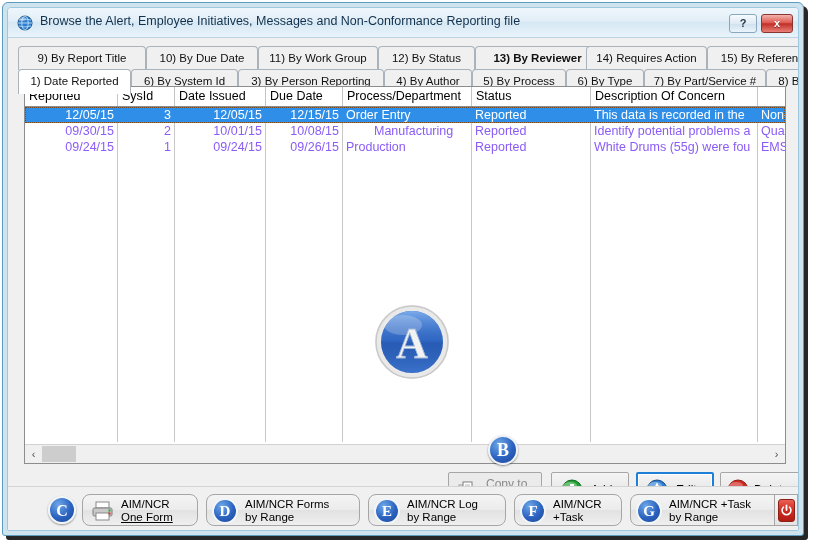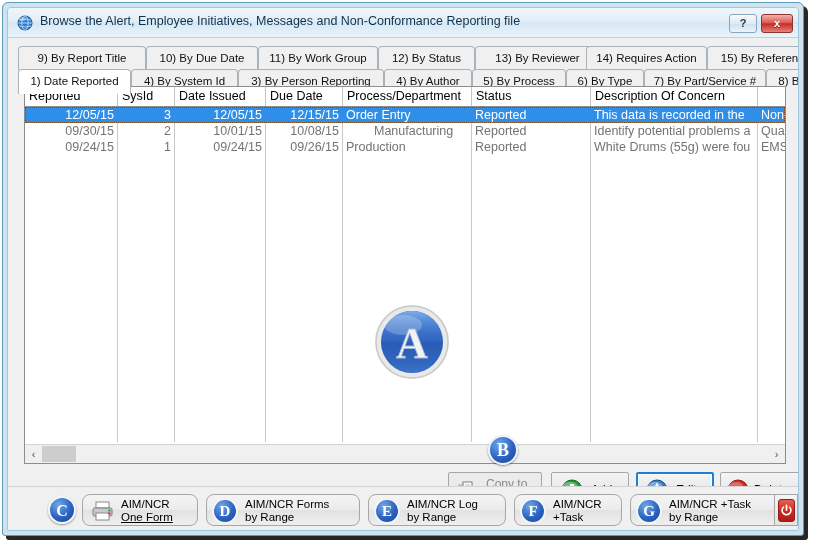--- a/index.html
+++ b/index.html
@@ -127,21 +127,21 @@
   .hsep {
     position: absolute; top: 0; width: 1px; height: 19px;
     background: #c4c4c4;
   }
   .vline {
     position: absolute; width: 1px; background: #c8c8c8;
   }
   #grid-rows { position: absolute; left: 0; top: 20px; width: 760px; height: 335px; }
   .row {
     position: absolute; left: 0; width: 760px; height: 16px;
-    font-size: 12.5px; color: #737373;
+    font-size: 12.5px; color: #8b5cf6;
   }
   .row.selected { background: #2f8fe8; color: #ffffff; outline: 1px dotted #7a4a1a; outline-offset: -1px; }
   .cell {
     position: absolute; top: 0; height: 16px;
     line-height: 16px;
     white-space: nowrap;
     overflow: hidden;
     padding: 0 3px;
   }
   .cell.right { text-align: right; padding-left: 23px; }
@@ -280,27 +280,27 @@
     </div>
 
     <div id="body-area">
 
       <div id="tab-strip">
         <div class="tab-row" id="tab-row-top">
           <div class="tab" style="left:0px; width:128px;">9) By Report Title</div>
           <div class="tab" style="left:128px; width:112px;">10) By Due Date</div>
           <div class="tab" style="left:240px; width:120px;">11) By Work Group</div>
           <div class="tab" style="left:360px; width:97px;">12) By Status</div>
-          <div class="tab" style="left:457px; width:125px;">13) By Reviewer</div>
+          <div class="tab" style="left:457px; width:125px;font-weight:bold;">13) By Reviewer</div>
           <div class="tab" style="left:568px; width:121px;">14) Requires Action</div>
           <div class="tab" style="left:689px; width:130px;">15) By Reference Id</div>
         </div>
         <div class="tab-row" id="tab-row-bottom">
           <div class="tab active" style="left:0px; width:113px;">1) Date Reported</div>
-          <div class="tab" style="left:113px; width:107px;">4) By System Id</div>
+          <div class="tab" style="left:113px; width:107px;">6) By System Id</div>
           <div class="tab" style="left:220px; width:146px;">3) By Person Reporting</div>
           <div class="tab" style="left:366px; width:88px;">4) By Author</div>
           <div class="tab" style="left:454px; width:94px;">5) By Process</div>
           <div class="tab" style="left:548px; width:78px;">6) By Type</div>
           <div class="tab" style="left:626px; width:122px;">7) By Part/Service #</div>
           <div class="tab" style="left:748px; width:104px;">8) By Vendor Id</div>
         </div>
       </div>
 
       <div id="grid-panel">

